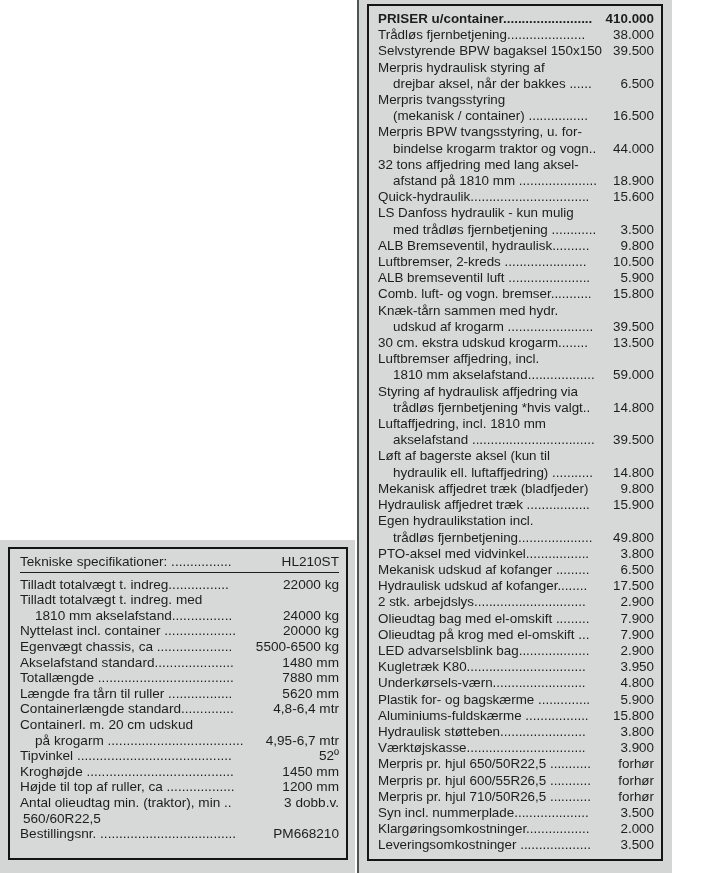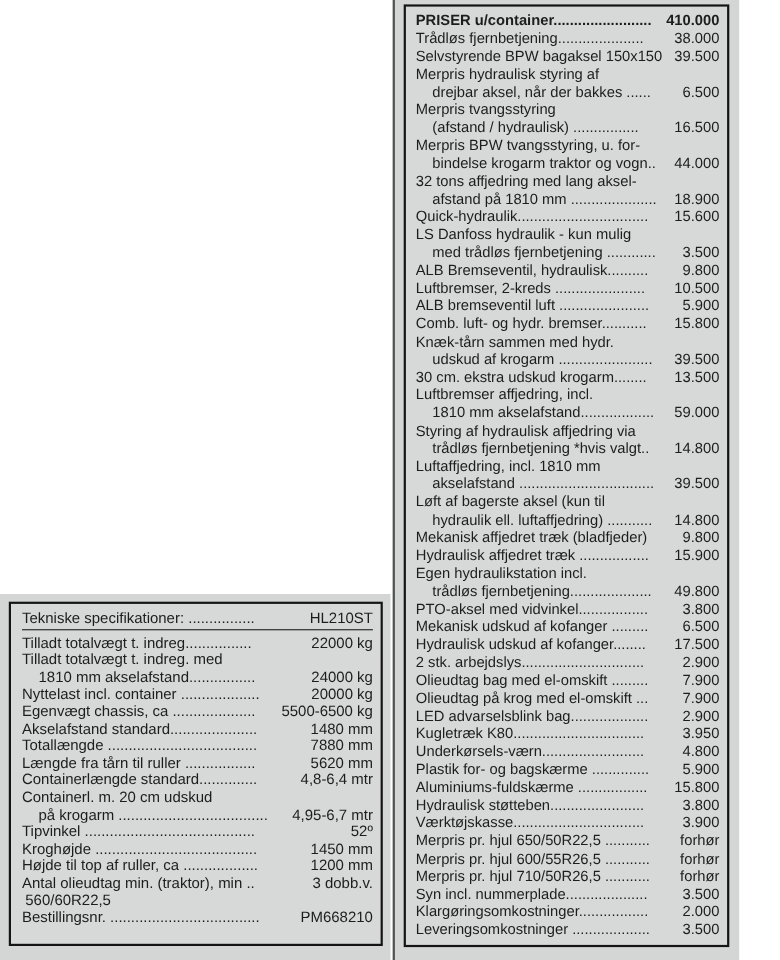--- a/index.html
+++ b/index.html
@@ -190,21 +190,21 @@
             <div class="line indent">
               <span class="lbl">drejbar aksel, når der bakkes ......</span>
               <span class="val">6.500</span>
             </div>
           </div>
           <div class="row">
             <div class="line">
               <span class="lbl">Merpris tvangsstyring</span>
             </div>
             <div class="line indent">
-              <span class="lbl">(afstand / hydraulisk) ................</span>
+              <span class="lbl">(mekanisk / container) ................</span>
               <span class="val">16.500</span>
             </div>
           </div>
           <div class="row">
             <div class="line">
               <span class="lbl">Merpris BPW tvangsstyring, u. for-</span>
             </div>
             <div class="line indent">
               <span class="lbl">bindelse krogarm traktor og vogn..</span>
               <span class="val">44.000</span>
@@ -247,21 +247,21 @@
             </div>
           </div>
           <div class="row">
             <div class="line">
               <span class="lbl">ALB bremseventil luft ......................</span>
               <span class="val">5.900</span>
             </div>
           </div>
           <div class="row">
             <div class="line">
-              <span class="lbl">Comb. luft- og hydr. bremser...........</span>
+              <span class="lbl">Comb. luft- og vogn. bremser...........</span>
               <span class="val">15.800</span>
             </div>
           </div>
           <div class="row">
             <div class="line">
               <span class="lbl">Knæk-tårn sammen med hydr.</span>
             </div>
             <div class="line indent">
               <span class="lbl">udskud af krogarm .......................</span>
               <span class="val">39.500</span>

